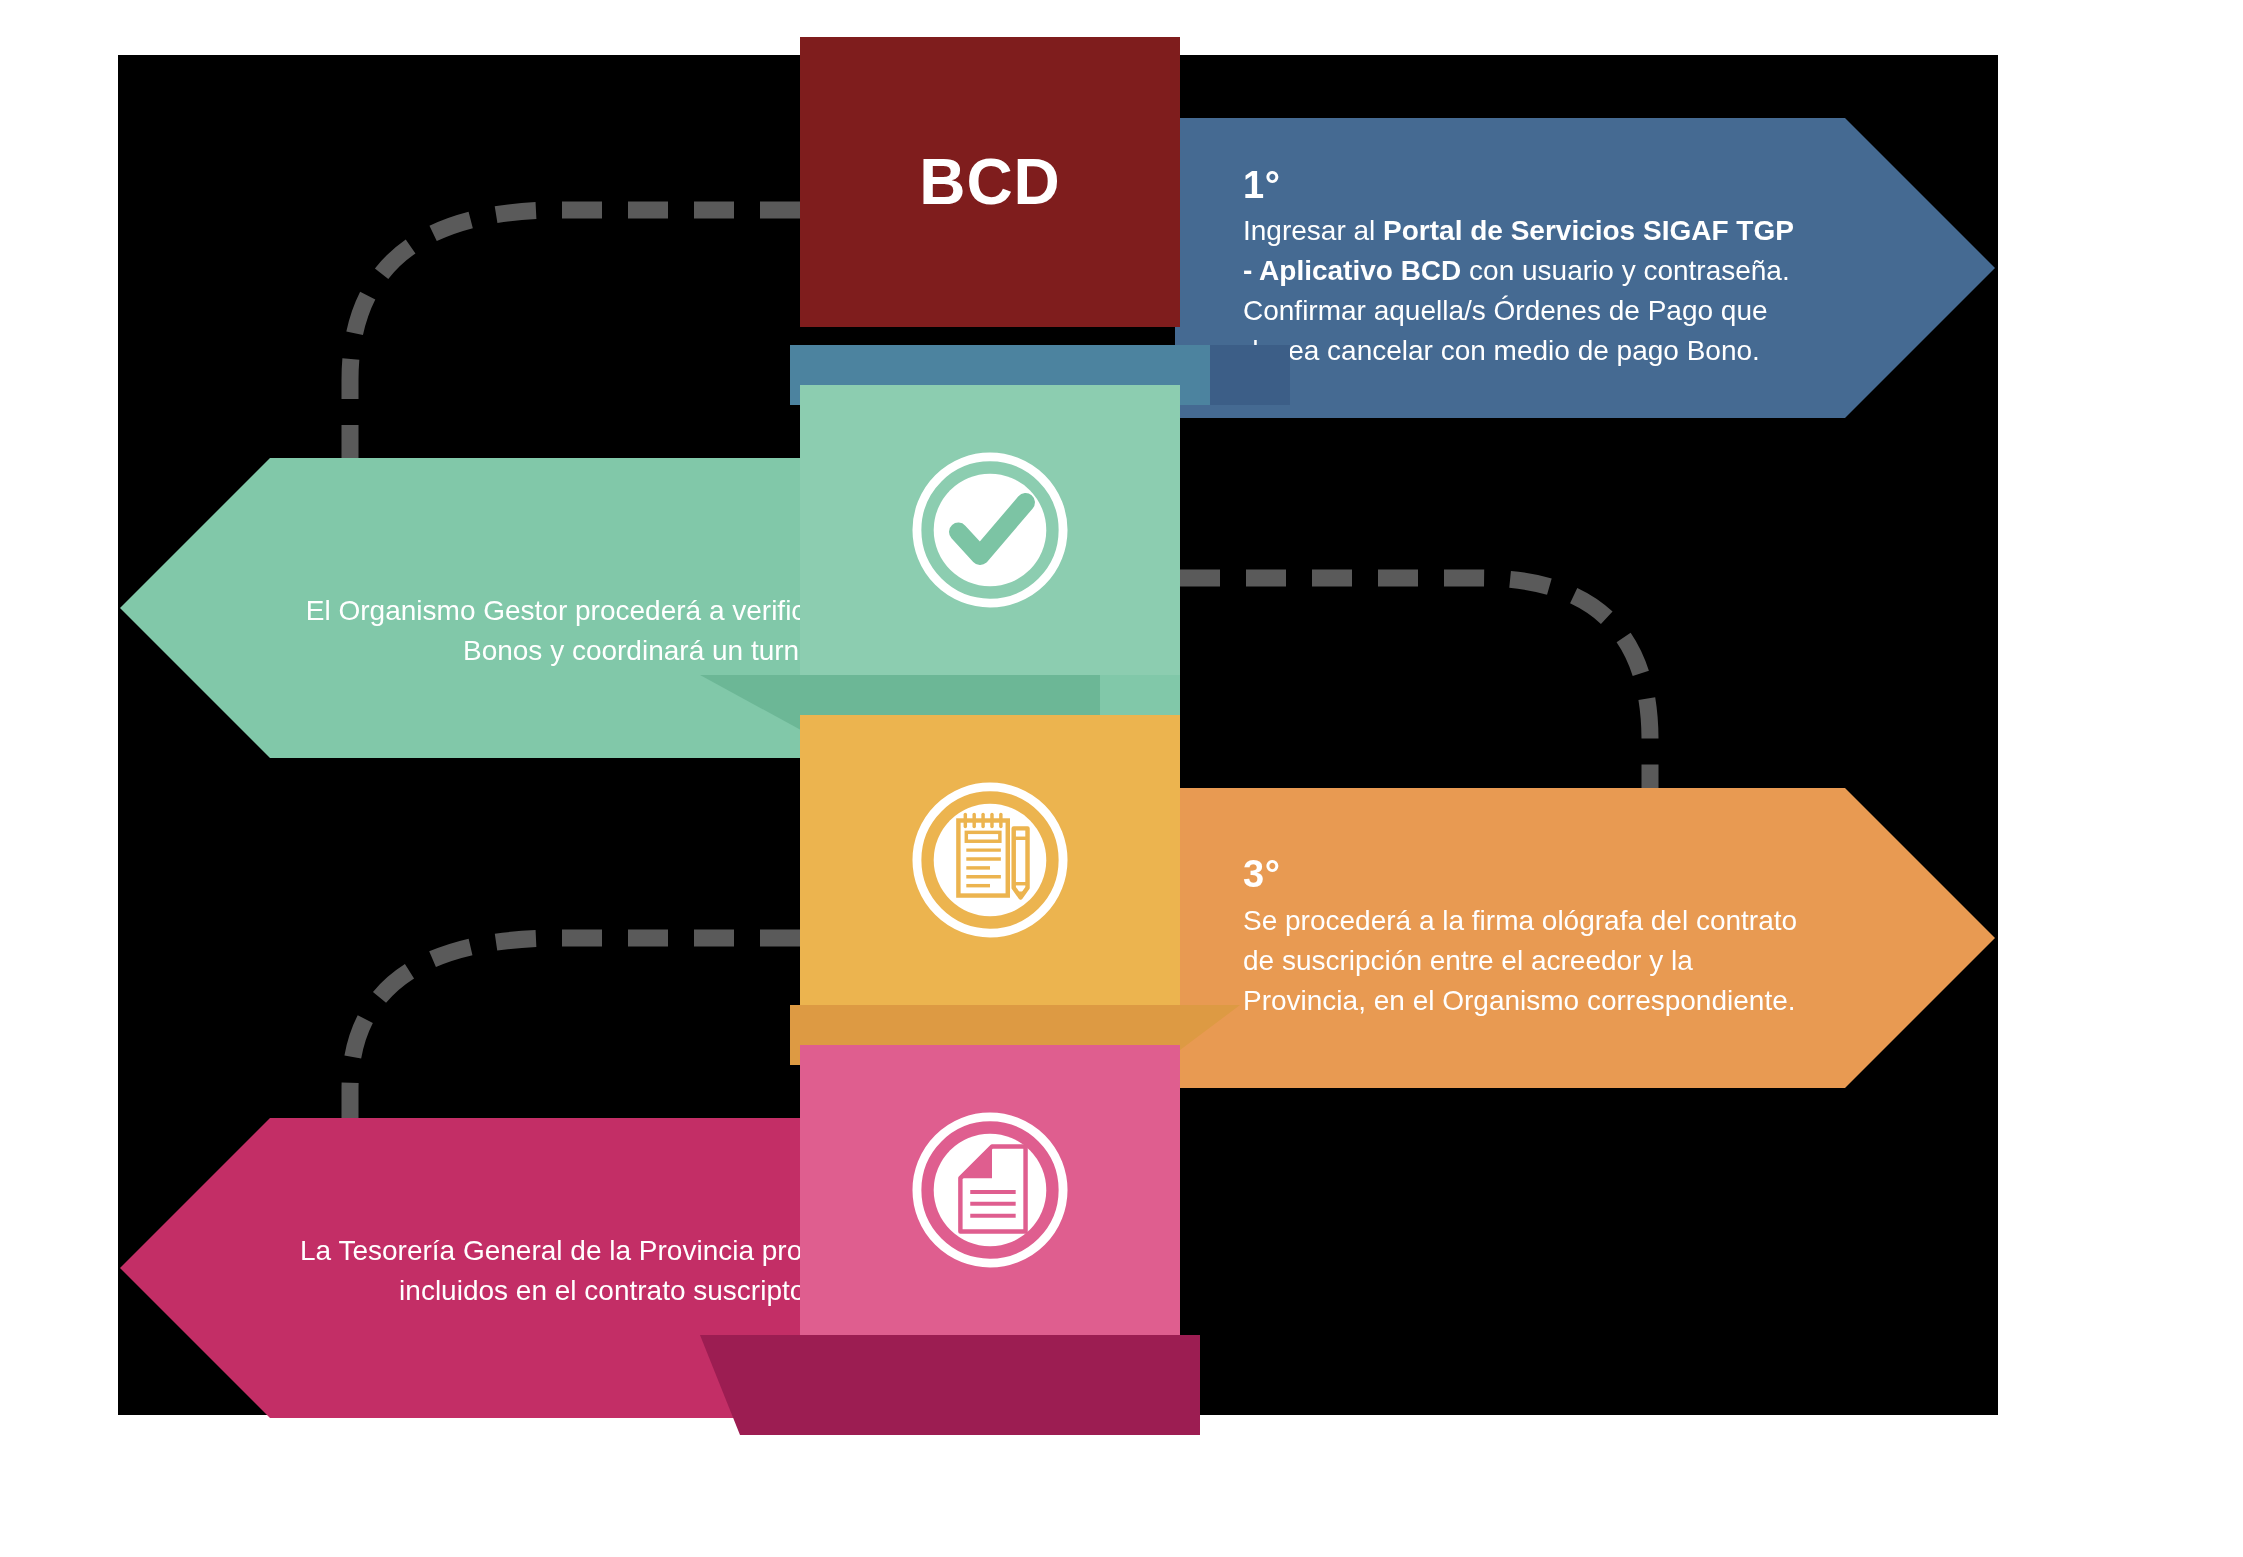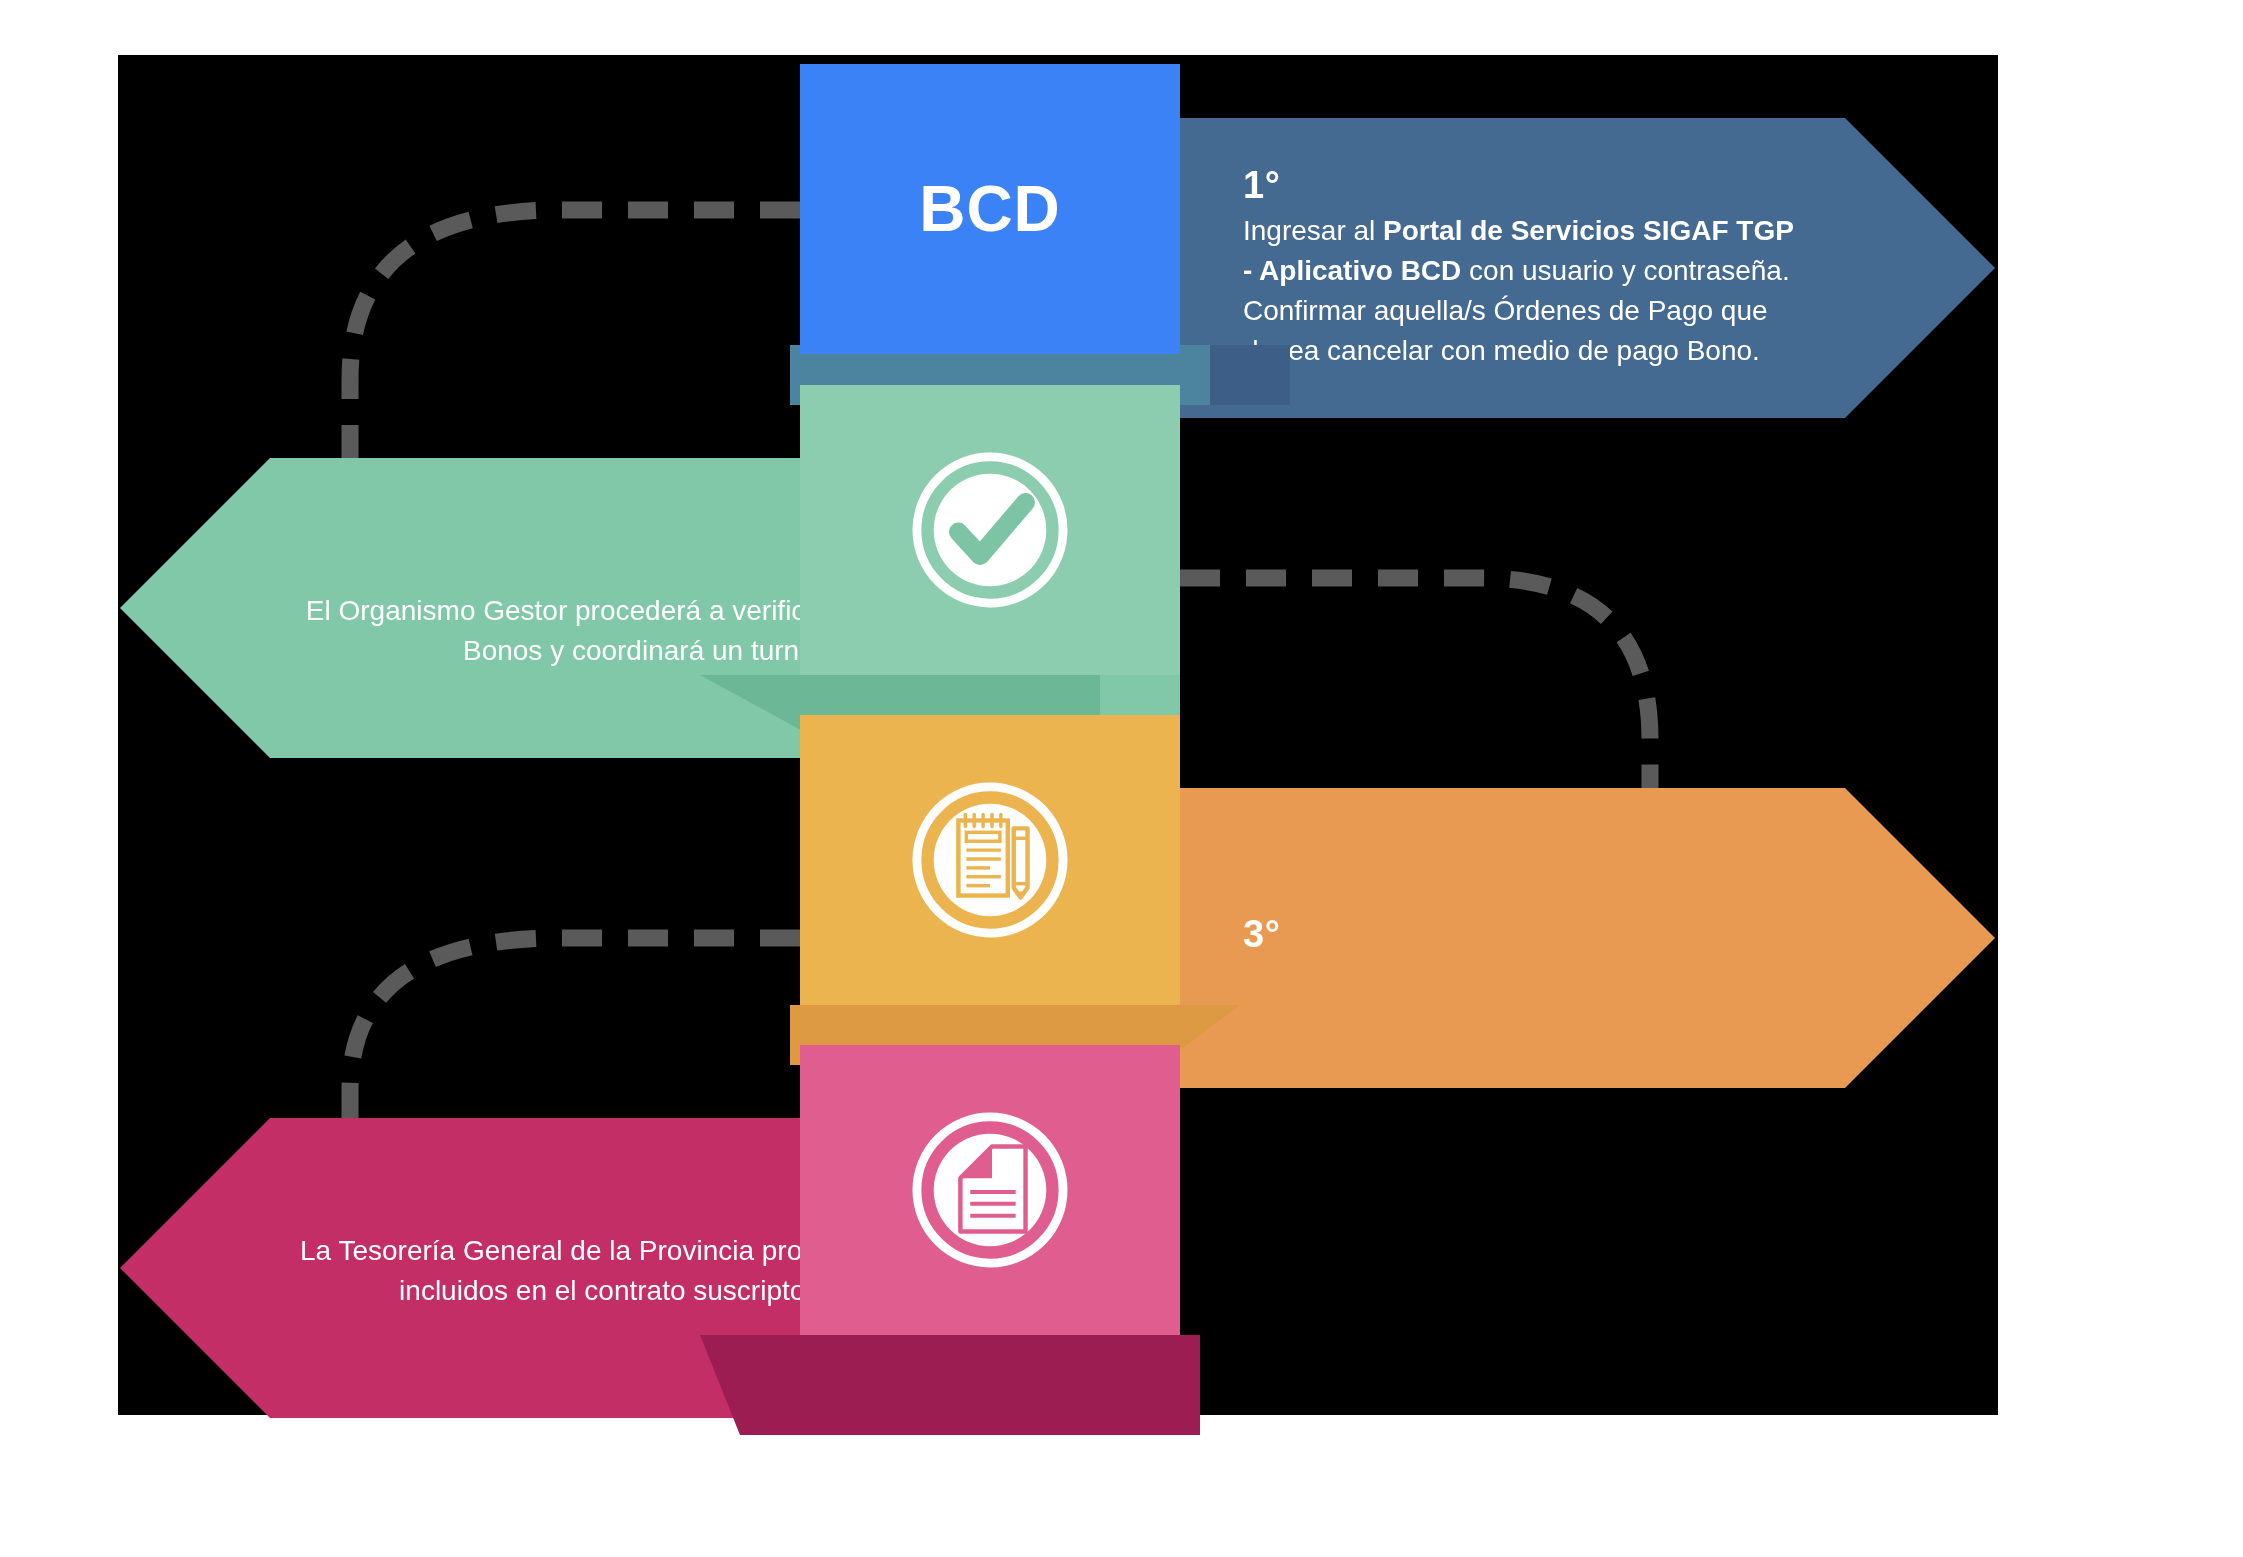--- a/index.html
+++ b/index.html
@@ -118,20 +118,21 @@
   <div class="arrow arrow-left" style="left:120px; top:458px; width:1060px; height:300px; background:#81c8a9; padding:0 40px 0 0;">
     <div class="arrow-body">
       <div class="arrow-num align-right">2°</div>
       <div class="arrow-text align-right" style="padding-left:180px;">El Organismo Gestor procederá a verificar y analizar la Solicitud de Bonos y coordinará un turno para la firma del contrato.</div>
     </div>
   </div>
 
   <div class="arrow arrow-right" style="left:1175px; top:788px; width:820px; height:300px; background:#e89a52; padding:0 0 0 68px;">
     <div class="arrow-body">
       <div class="arrow-num align-left">3°</div>
+      <div class="arrow-text align-left" style="padding-right:190px;">Se procederá a la firma ológrafa del contrato de suscripción entre el acreedor y la Provincia, en el Organismo correspondiente.</div>
     </div>
   </div>
 
   <div class="arrow arrow-left" style="left:120px; top:1118px; width:1060px; height:300px; background:#c32e66; padding:0 40px 0 0;">
     <div class="arrow-body">
       <div class="arrow-num align-right">4°</div>
       <div class="arrow-text align-right" style="padding-left:180px;">La Tesorería General de la Provincia procederá a colocar los Bonos incluidos en el contrato suscripto en la cuenta comitente del acreedor.</div>
     </div>
   </div>
 
@@ -145,21 +146,21 @@
   </svg>
 
   <svg class="shadow-tab" style="left:790px; top:1005px; width:450px; height:60px;" viewBox="0 0 450 60">
     <polygon points="0,0 450,0 370,60 0,60" fill="#dd9a43"></polygon>
   </svg>
 
   <svg class="shadow-tab" style="left:700px; top:1335px; width:500px; height:100px;" viewBox="0 0 500 100">
     <polygon points="0,0 500,0 500,100 40,100" fill="#9c1d52"></polygon>
   </svg>
 
-  <div class="center-box" style="left:800px; top:64px; width:380px; height:290px; background:#3b82f6;">
+  <div class="center-box" style="left:800px; top:37px; width:380px; height:290px; background:#7f1d1d;">
     <span class="bcd-label">BCD</span>
   </div>
 
   <div class="center-box" style="left:800px; top:385px; width:380px; height:290px; background:#8ccdb0;">
     <div class="icon-wrap">
       <svg viewBox="0 0 160 160" width="158" height="158">
         <circle cx="80" cy="80" r="74" fill="none" stroke="#ffffff" stroke-width="9"></circle>
         <circle cx="80" cy="80" r="57" fill="#ffffff"></circle>
         <path d="M 48 82 L 70 106 L 116 52" fill="none" stroke="#7cc4a4" stroke-width="19" stroke-linecap="round" stroke-linejoin="round"></path>
       </svg>

